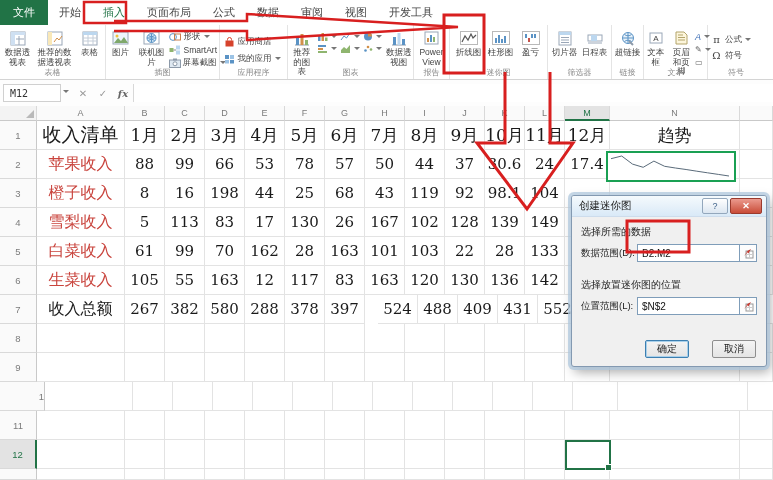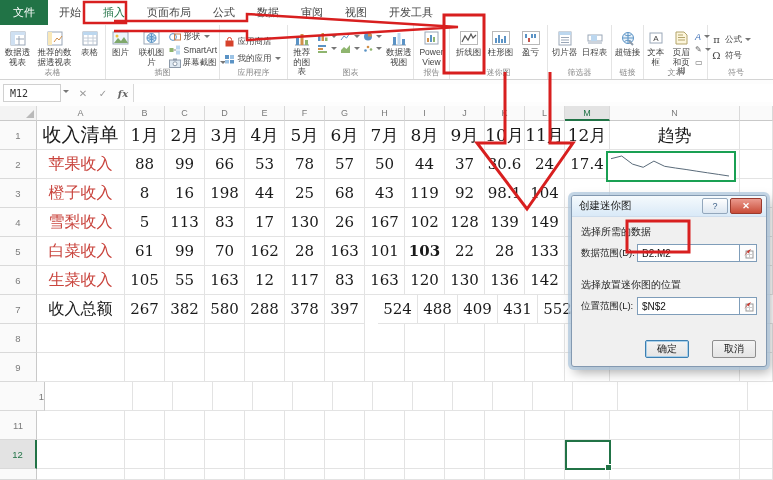--- a/index.html
+++ b/index.html
@@ -545,21 +545,21 @@
     <div class="srow">
       <div class="cell gut" style="width: 37px; flex: 0 0 auto;">5</div>
       <div class="cell lbl red" style="width: 88px; flex: 0 0 auto;">白菜收入</div>
       <div class="cell num" style="width: 40px; flex: 0 0 auto;">61</div>
       <div class="cell num" style="width: 40px; flex: 0 0 auto;">99</div>
       <div class="cell num" style="width: 40px; flex: 0 0 auto;">70</div>
       <div class="cell num" style="width: 40px; flex: 0 0 auto;">162</div>
       <div class="cell num" style="width: 40px; flex: 0 0 auto;">28</div>
       <div class="cell num" style="width: 40px; flex: 0 0 auto;">163</div>
       <div class="cell num" style="width: 40px; flex: 0 0 auto;">101</div>
-      <div class="cell num" style="width: 40px; flex: 0 0 auto; font-weight: bold;">103</div>
+      <div class="cell num" style="width: 40px; flex: 0 0 auto;">103</div>
       <div class="cell num" style="width: 40px; flex: 0 0 auto;">22</div>
       <div class="cell num" style="width: 40px; flex: 0 0 auto;">28</div>
       <div class="cell num" style="width: 40px; flex: 0 0 auto;">133</div>
       <div class="cell num" style="width: 45px; flex: 0 0 auto;"></div>
       <div class="cell" style="width: 130px; flex: 0 0 auto;"></div>
       <div class="cell" style="width: 33px; flex: 0 0 auto;"></div>
     </div>
     <div class="srow">
       <div class="cell gut" style="width: 37px; flex: 0 0 auto;">6</div>
       <div class="cell lbl red" style="width: 88px; flex: 0 0 auto;">生菜收入</div>

